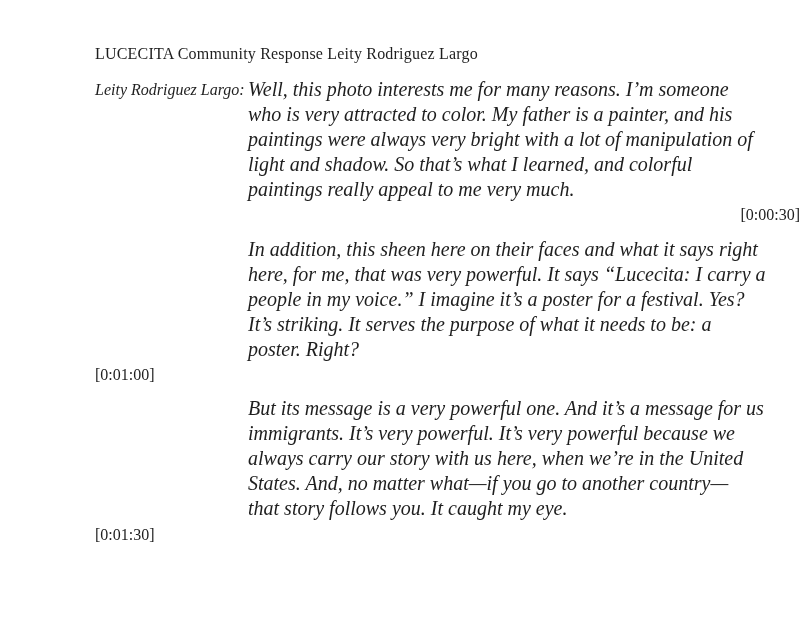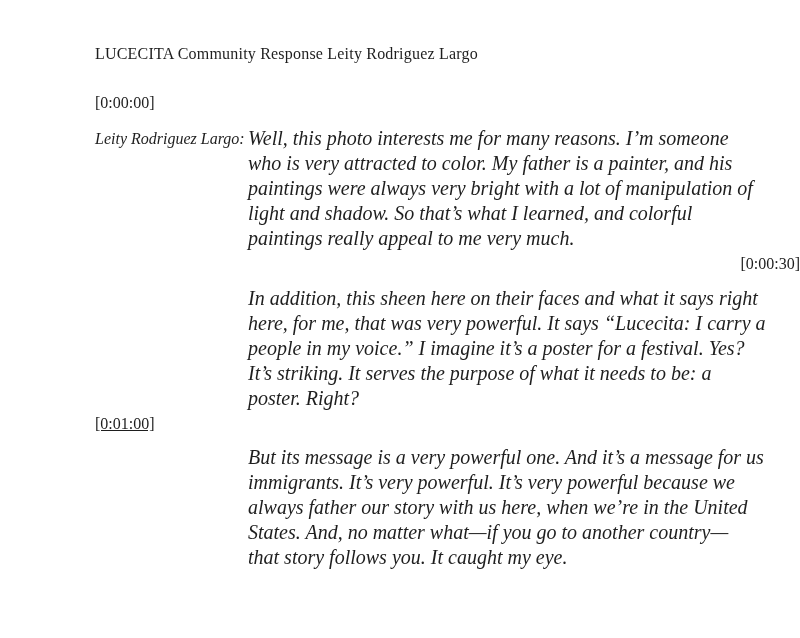--- a/index.html
+++ b/index.html
@@ -20,21 +20,21 @@
     font-size: 16px;
     line-height: 25px;
     letter-spacing: 0.2px;
   }
   .timestamp {
     font-size: 16px;
     line-height: 25px;
   }
   .ts-1 { margin-top: 24px; }
   .ts-2 { margin-top: 0px; text-align: right; }
-  .ts-3 { margin-top: 0px; text-decoration: underline; }
+  .ts-3 { margin-top: 0px; }
   .ts-4 { margin-top: 1px; }
   .row { display: flex; font-style: italic; }
   .row-1 { margin-top: 11px; }
   .row-2 { margin-top: 10px; }
   .row-3 { margin-top: 9px; }
   .speaker-col {
     flex: 0 0 153px;
     width: 153px;
     font-size: 16px;
     line-height: 25px;
@@ -46,21 +46,20 @@
     white-space: pre-line;
   }
 </style>
 </head>
 <body style="background: rgb(255, 255, 255); color: rgb(30, 30, 30);">
 
 <div class="page">
 
   <div class="doc-title">LUCECITA Community Response Leity Rodriguez Largo</div>
 
-  <div class="timestamp ts-1">[0:00:00]</div>
 
   <div class="row row-1">
     <div class="speaker-col">Leity Rodriguez Largo:</div>
     <div class="text-col">Well, this photo interests me for many reasons. I’m someone
 who is very attracted to color. My father is a painter, and his
 paintings were always very bright with a lot of manipulation of
 light and shadow. So that’s what I learned, and colorful
 paintings really appeal to me very much.</div>
   </div>
 
@@ -74,19 +73,20 @@
 It’s striking. It serves the purpose of what it needs to be: a
 poster. Right?</div>
   </div>
 
   <div class="timestamp ts-3">[0:01:00]</div>
 
   <div class="row row-3">
     <div class="speaker-col"></div>
     <div class="text-col">But its message is a very powerful one. And it’s a message for us
 immigrants. It’s very powerful. It’s very powerful because we
-always father our story with us here, when we’re in the United
+always carry our story with us here, when we’re in the United
 States. And, no matter what—if you go to another country—
 that story follows you. It caught my eye.</div>
   </div>
 
+  <div class="timestamp ts-4">[0:01:30]</div>
 
 </div>
 
 </body></html>

